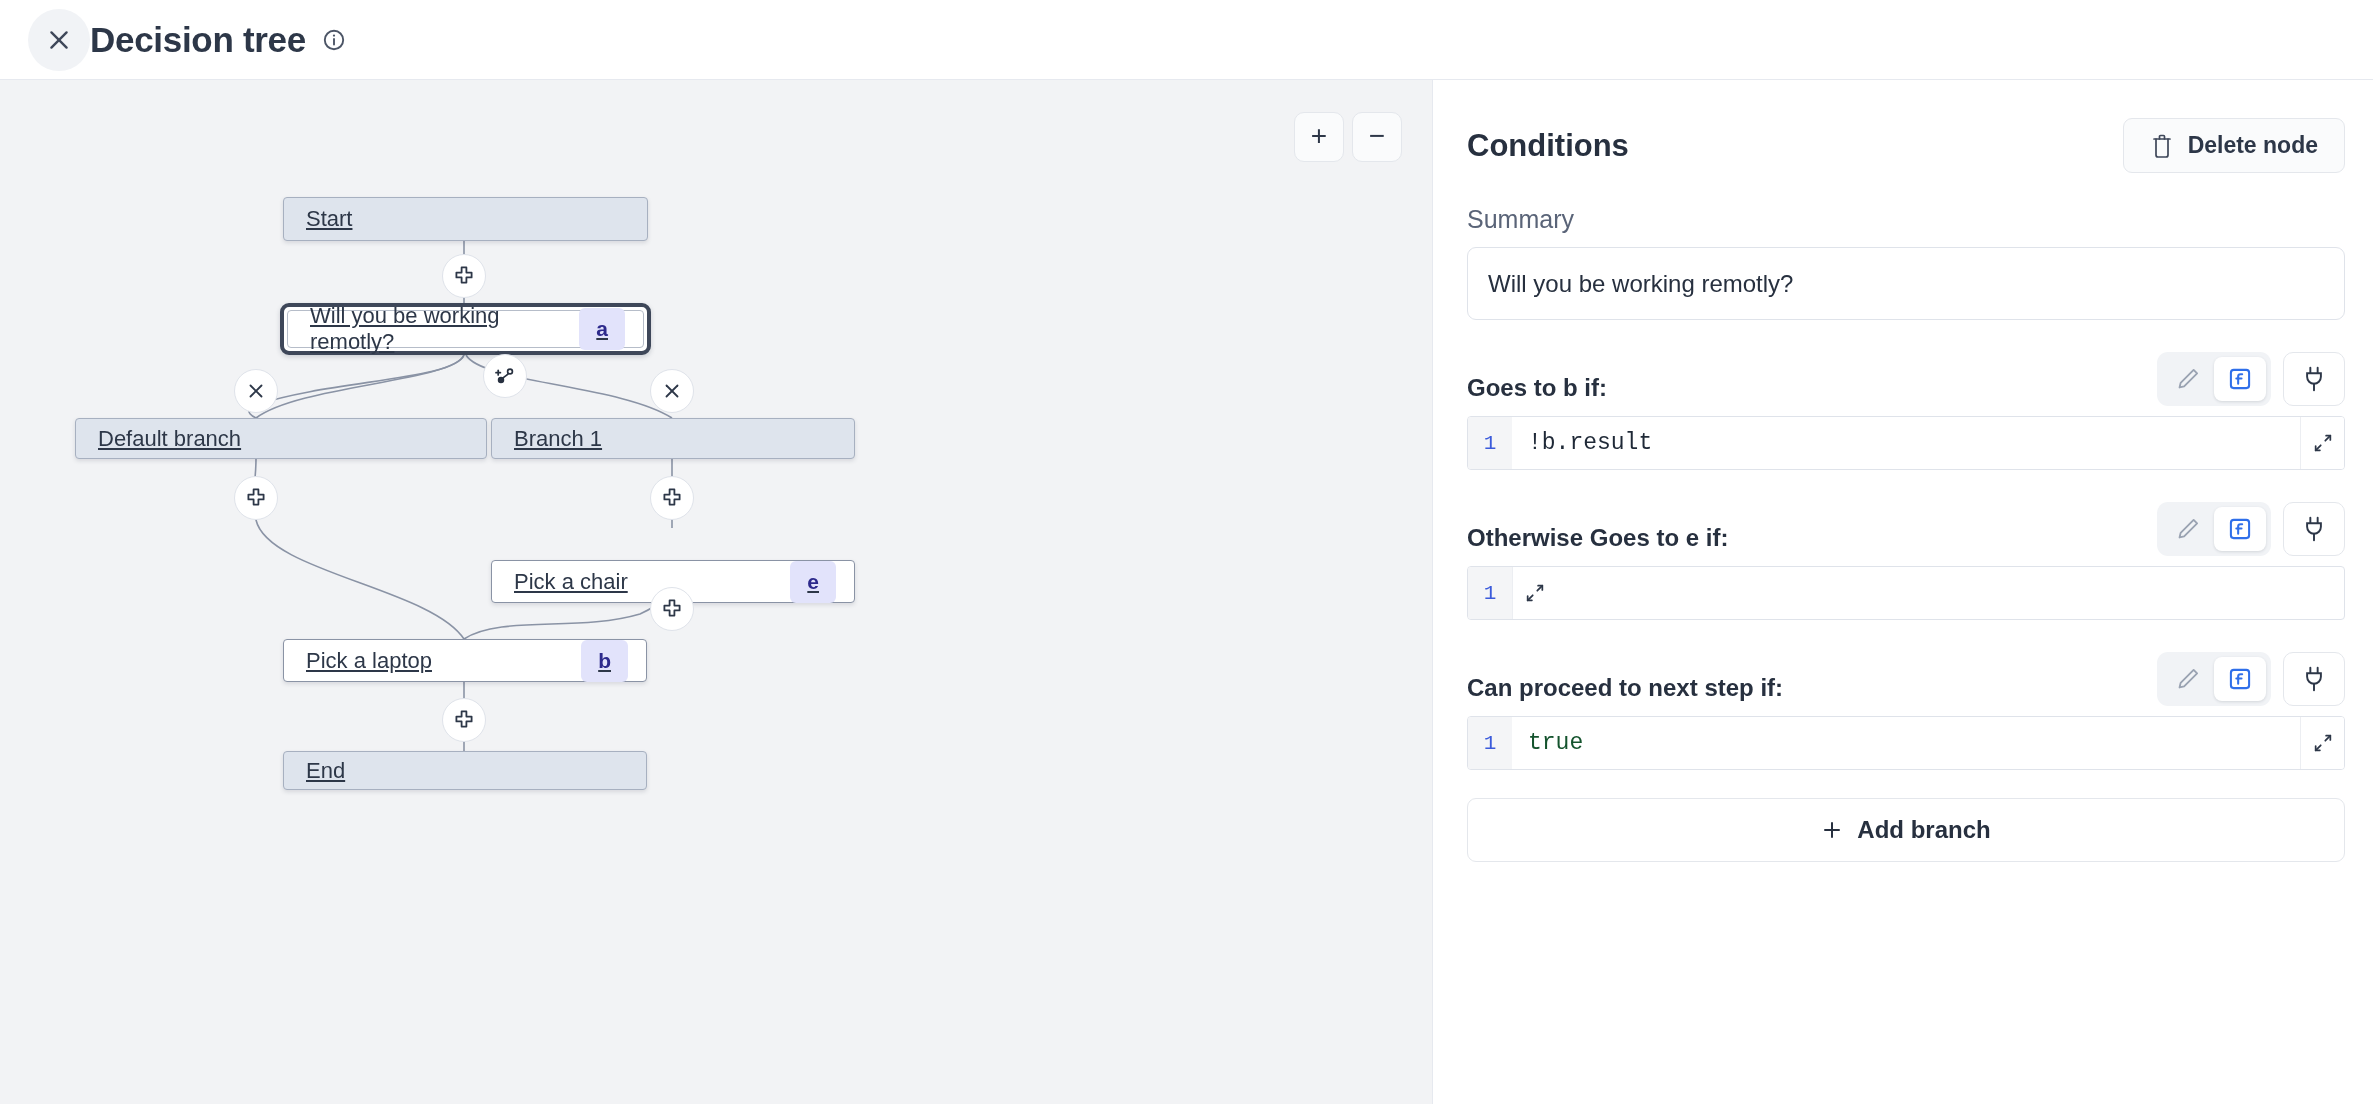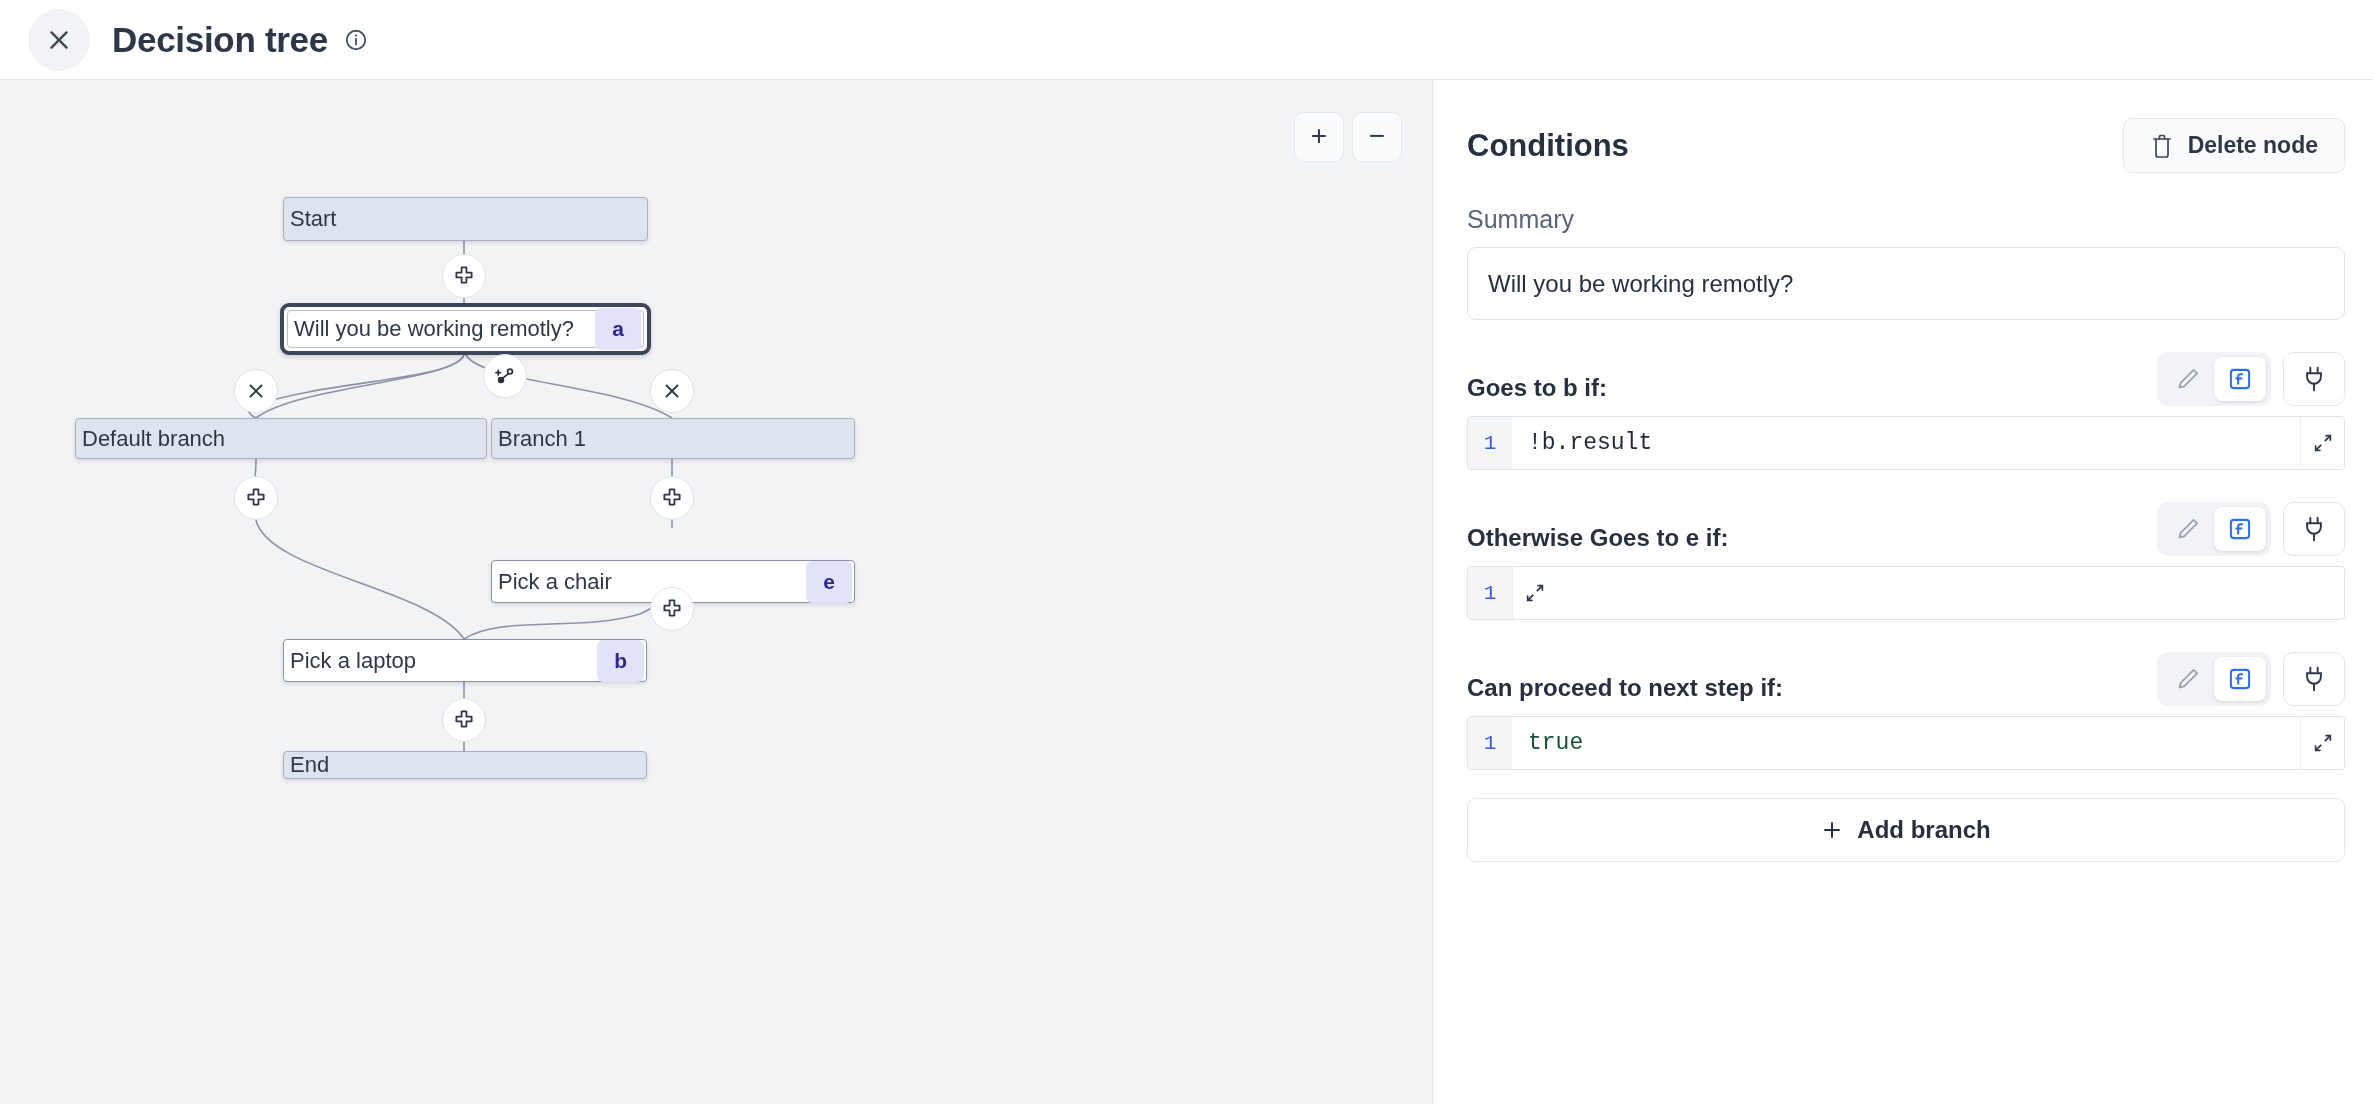--- a/index.html
+++ b/index.html
@@ -9,21 +9,21 @@
     font-family: "Liberation Sans", sans-serif;
     color: #2d3748;
     overflow: hidden;
   }
   .app { position: relative; width: 2373px; height: 1104px; display: flex; flex-direction: column; }
 
   
   .header {
     height: 80px; flex: 0 0 80px;
     display: flex; align-items: center;
-    padding-left: 28px; gap: 22px;
+    padding-left: 28px; 
     border-bottom: 1px solid #e6e9ef;
     background: #ffffff;
   }
   .close-btn {
     width: 62px; height: 62px; border-radius: 50%;
     background: #f1f3f6; border: none; cursor: pointer;
     display: flex; align-items: center; justify-content: center;
     flex: 0 0 auto;
   }
   .close-btn svg { width: 26px; height: 26px; }
@@ -53,22 +53,23 @@
     padding-bottom: 3px;
   }
   .edges { position: absolute; inset: 0; width: 1433px; height: 1024px; z-index: 1; pointer-events: none; }
 
   .node {
     position: absolute; z-index: 10;
     display: flex; align-items: center;
     border-radius: 4px;
     box-shadow: 0 2px 4px rgba(30,41,59,0.13);
     font-size: 22px;
-    padding: 0 6px;
+    padding: 0 22px;
     cursor: pointer;
+    text-decoration: underline;
   }
   .node .node-label { flex: 1 1 auto; color: #2d3748; }
   .node.terminal { background: #dee4ed; border: 1px solid #a7b0c0; }
   .node.plain { background: #ffffff; border: 1px solid #8a93a5; }
   .badge {
     flex: 0 0 auto;
     background: #e2e3fb; color: #2d2a8c;
     font-weight: bold; font-size: 21px;
     border-radius: 6px;
     padding: 9px 17px; margin-right: -4px;
@@ -242,21 +243,21 @@
             <span class="node-label">Branch 1</span>
           </div>
           <div class="node plain" style="height: 43px; position: absolute; left: 491px; top: 448px; width: 364px; margin-top: 32px;">
             <span class="node-label">Pick a chair</span>
             <span class="badge">e</span>
           </div>
           <div class="node plain" style="height: 43px; position: absolute; left: 283px; top: 559px; width: 364px;">
             <span class="node-label">Pick a laptop</span>
             <span class="badge">b</span>
           </div>
-          <div class="node terminal" style="height: 28px; position: absolute; left: 283px; top: 671px; width: 364px;">
+          <div class="node terminal" style="height: 39px; position: absolute; left: 283px; top: 671px; width: 364px;">
             <span class="node-label">End</span>
           </div>
         </div>
 
       <div id="handles-root">
           <div class="handle" style="left: 442px; top: 174px;">
             <svg fill="none" viewBox="0 0 24 24" width="24" height="24">
               <path d="M9.6,3.4 h4.8 v5.2 h5.2 v4.8 h-5.2 v5.2 h-4.8 v-5.2 h-5.2 v-4.8 h5.2 z" stroke="#2d3748" stroke-width="1.8" stroke-linejoin="round" fill="none"></path>
             </svg>
           </div>

